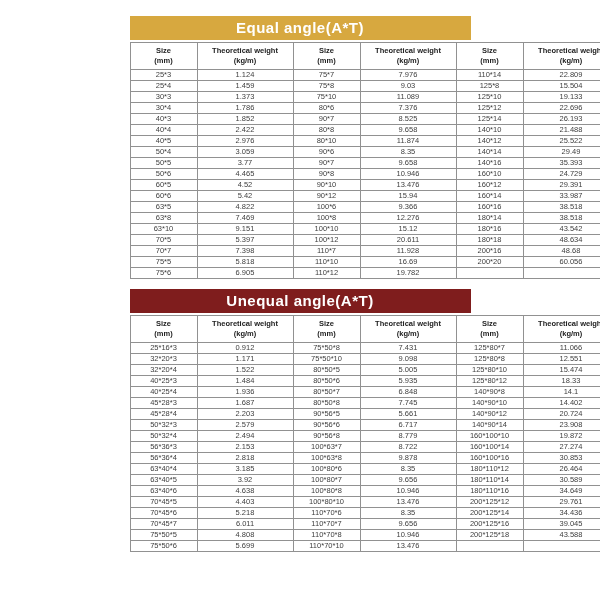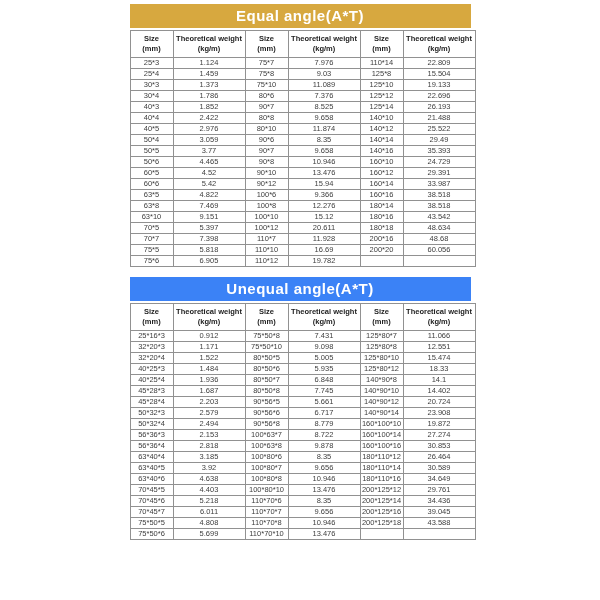--- a/index.html
+++ b/index.html
@@ -5,21 +5,21 @@
   html, body {
     margin: 0;
     padding: 0;
     width: 600px;
     height: 600px;
     background: #ffffff;
     font-family: "Liberation Sans", sans-serif;
   }
   .page {
     width: 341px;
-    margin: 0 auto;
+    margin: 12px auto;
     padding-top: 4px;
   }
   .table-block {
     margin-bottom: 10px;
   }
   .table-title {
     background: #d7a83f;
     color: #ffffff;
     font-size: 15px;
     font-weight: bold;
@@ -43,21 +43,21 @@
     overflow: hidden;
     white-space: nowrap;
     padding: 0 1px;
   }
   table.angle-table th {
     font-size: 7.5px;
     font-weight: bold;
     color: #1c1c1c;
     height: 24px;
     line-height: 1.3;
-    padding: 1px 0;
+    padding: 1px 12px;
   }
   table.angle-table td {
     font-size: 7.5px;
     color: #3d3d3d;
     height: 10px;
     line-height: 10px;
   }
   table.angle-table th:nth-child(odd),
   table.angle-table td:nth-child(odd)  { width: 42px; }
   table.angle-table th:nth-child(even),
@@ -250,21 +250,21 @@
             <td>110*12</td>
             <td>19.782</td>
             <td></td>
             <td></td>
           </tr>
         </tbody>
       </table>
   </section>
 
   <section class="table-block">
-    <div class="table-title" style="background: #3b82f6;">Unequal angle(A*T)</div>
+    <div class="table-title" style="background: #7f1d1d;">Unequal angle(A*T)</div>
     <table class="angle-table">
         <thead>
           <tr>
             <th>
               <div>Size</div>
               <div>(mm)</div>
             </th>
             <th>
               <div>Theoretical weight</div>
               <div>(kg/m)</div>

